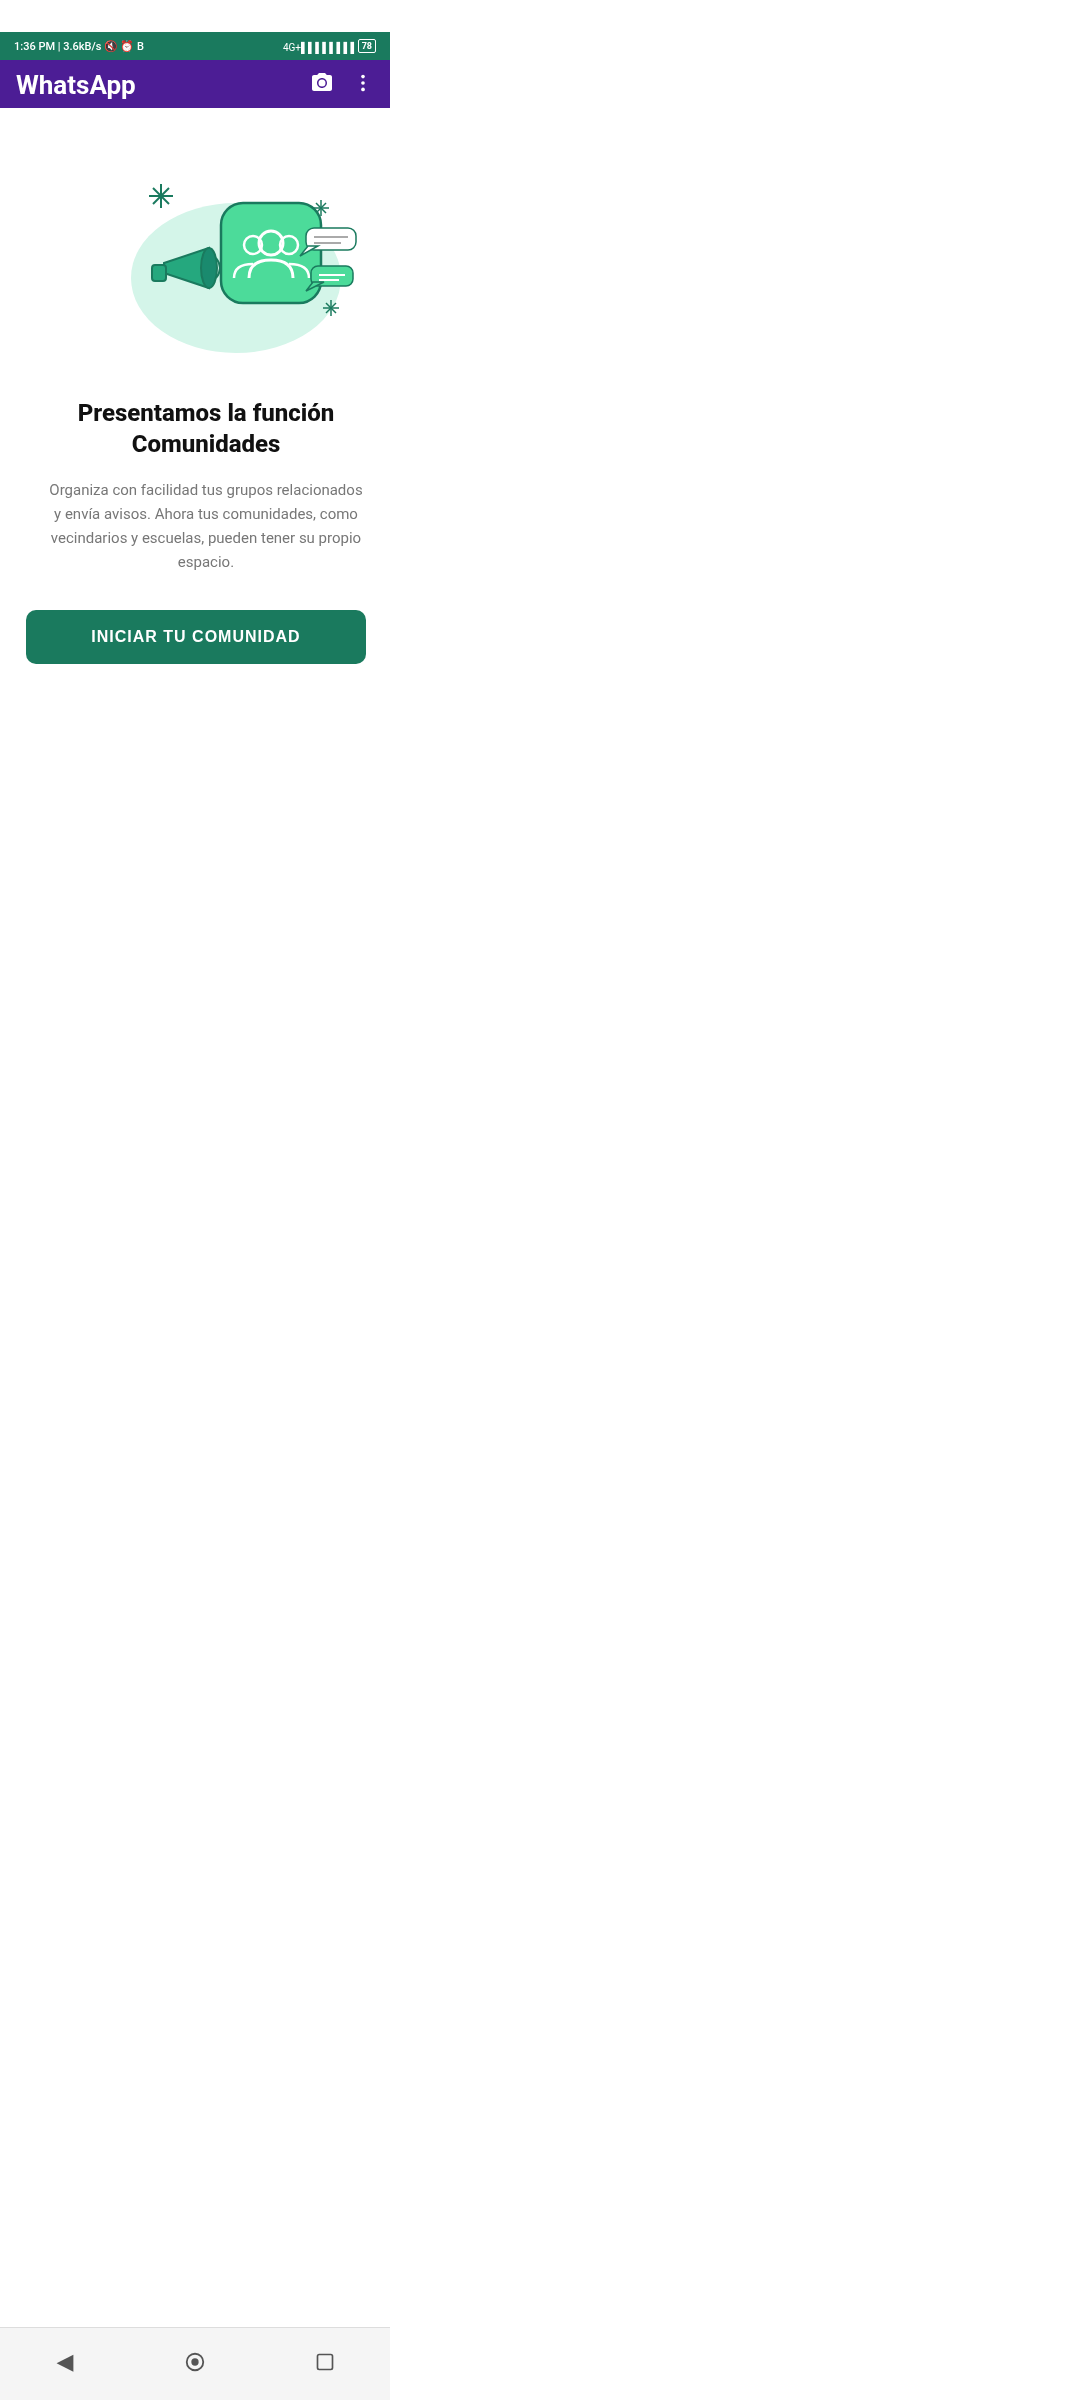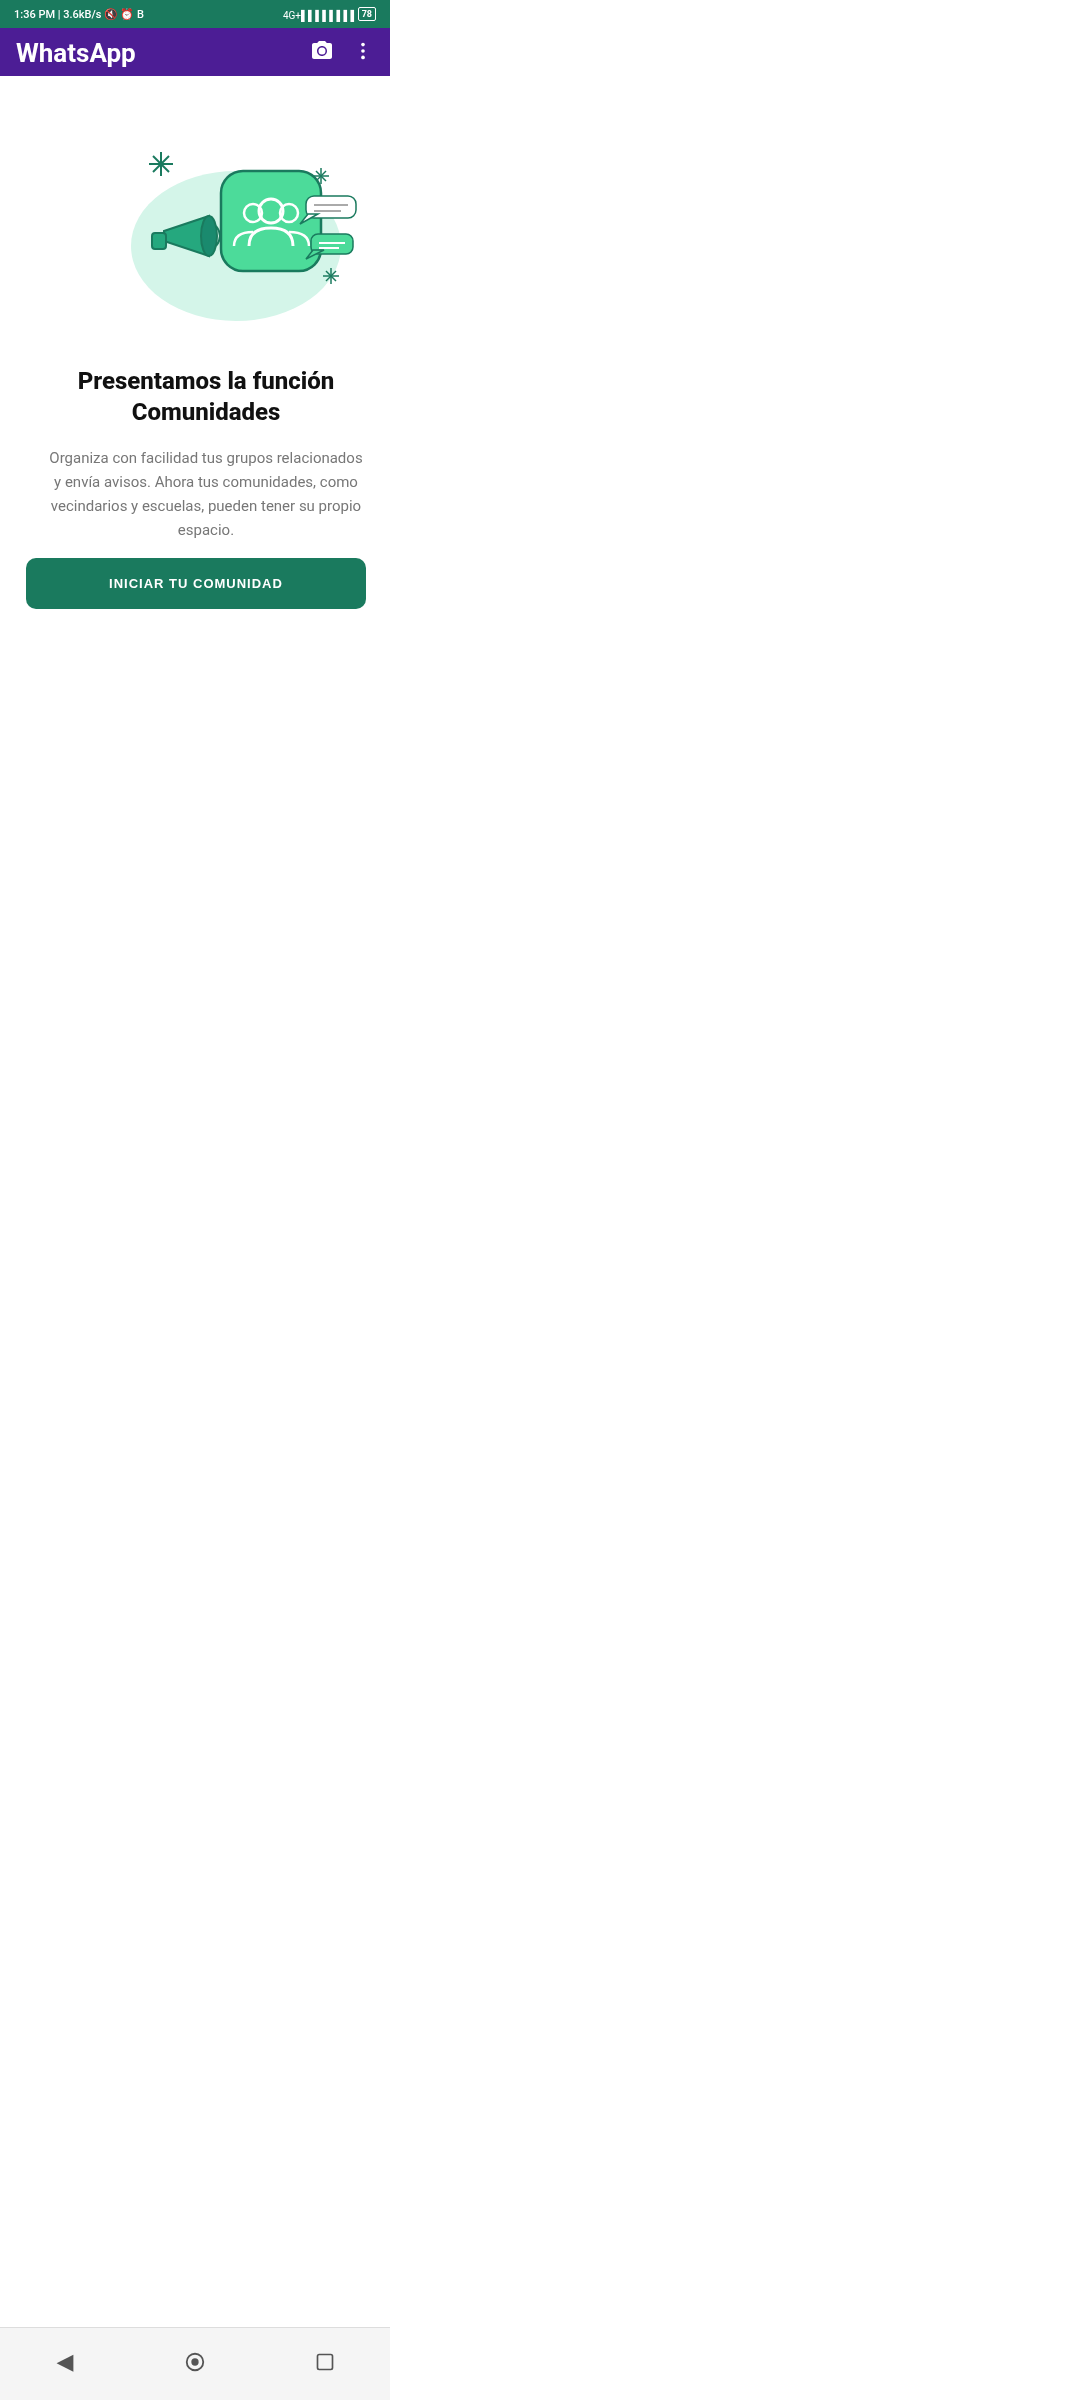--- a/index.html
+++ b/index.html
@@ -16,20 +16,21 @@
     
     .status-bar {
       background: #1a7a5e;
       color: #fff;
       display: flex;
       justify-content: space-between;
       align-items: center;
       padding: 6px 14px;
       font-size: 11px;
       height: 28px;
+      margin-top: 32px;
     }
     .status-left { font-weight: 500; }
     .status-right { display: flex; align-items: flex-end; gap: 0; font-size: 10px; }
     .battery-box {
       border: 1.5px solid #fff;
       border-radius: 2px;
       padding: 1px 3px;
       font-size: 9px;
       font-weight: bold;
     }
@@ -151,34 +152,34 @@
       line-height: 1.3;
       margin-bottom: 18px;
       max-width: 320px;
     }
 
     
     .description {
       font-size: 15px;
       color: #777;
       line-height: 1.6;
-      margin-bottom: 16px;
+      margin-bottom: 36px;
       max-width: 320px;
     }
 
     
     .cta-button {
       background: #1a7a5e;
       color: #fff;
       border: none;
       border-radius: 10px;
       padding: 18px 0;
       width: 100%;
       max-width: 340px;
-      font-size: 13px;
+      font-size: 16px;
       font-weight: 800;
       letter-spacing: 1px;
       cursor: pointer;
     }
 
     
     .bottom-nav {
       position: fixed;
       bottom: 0;
       width: 390px;

